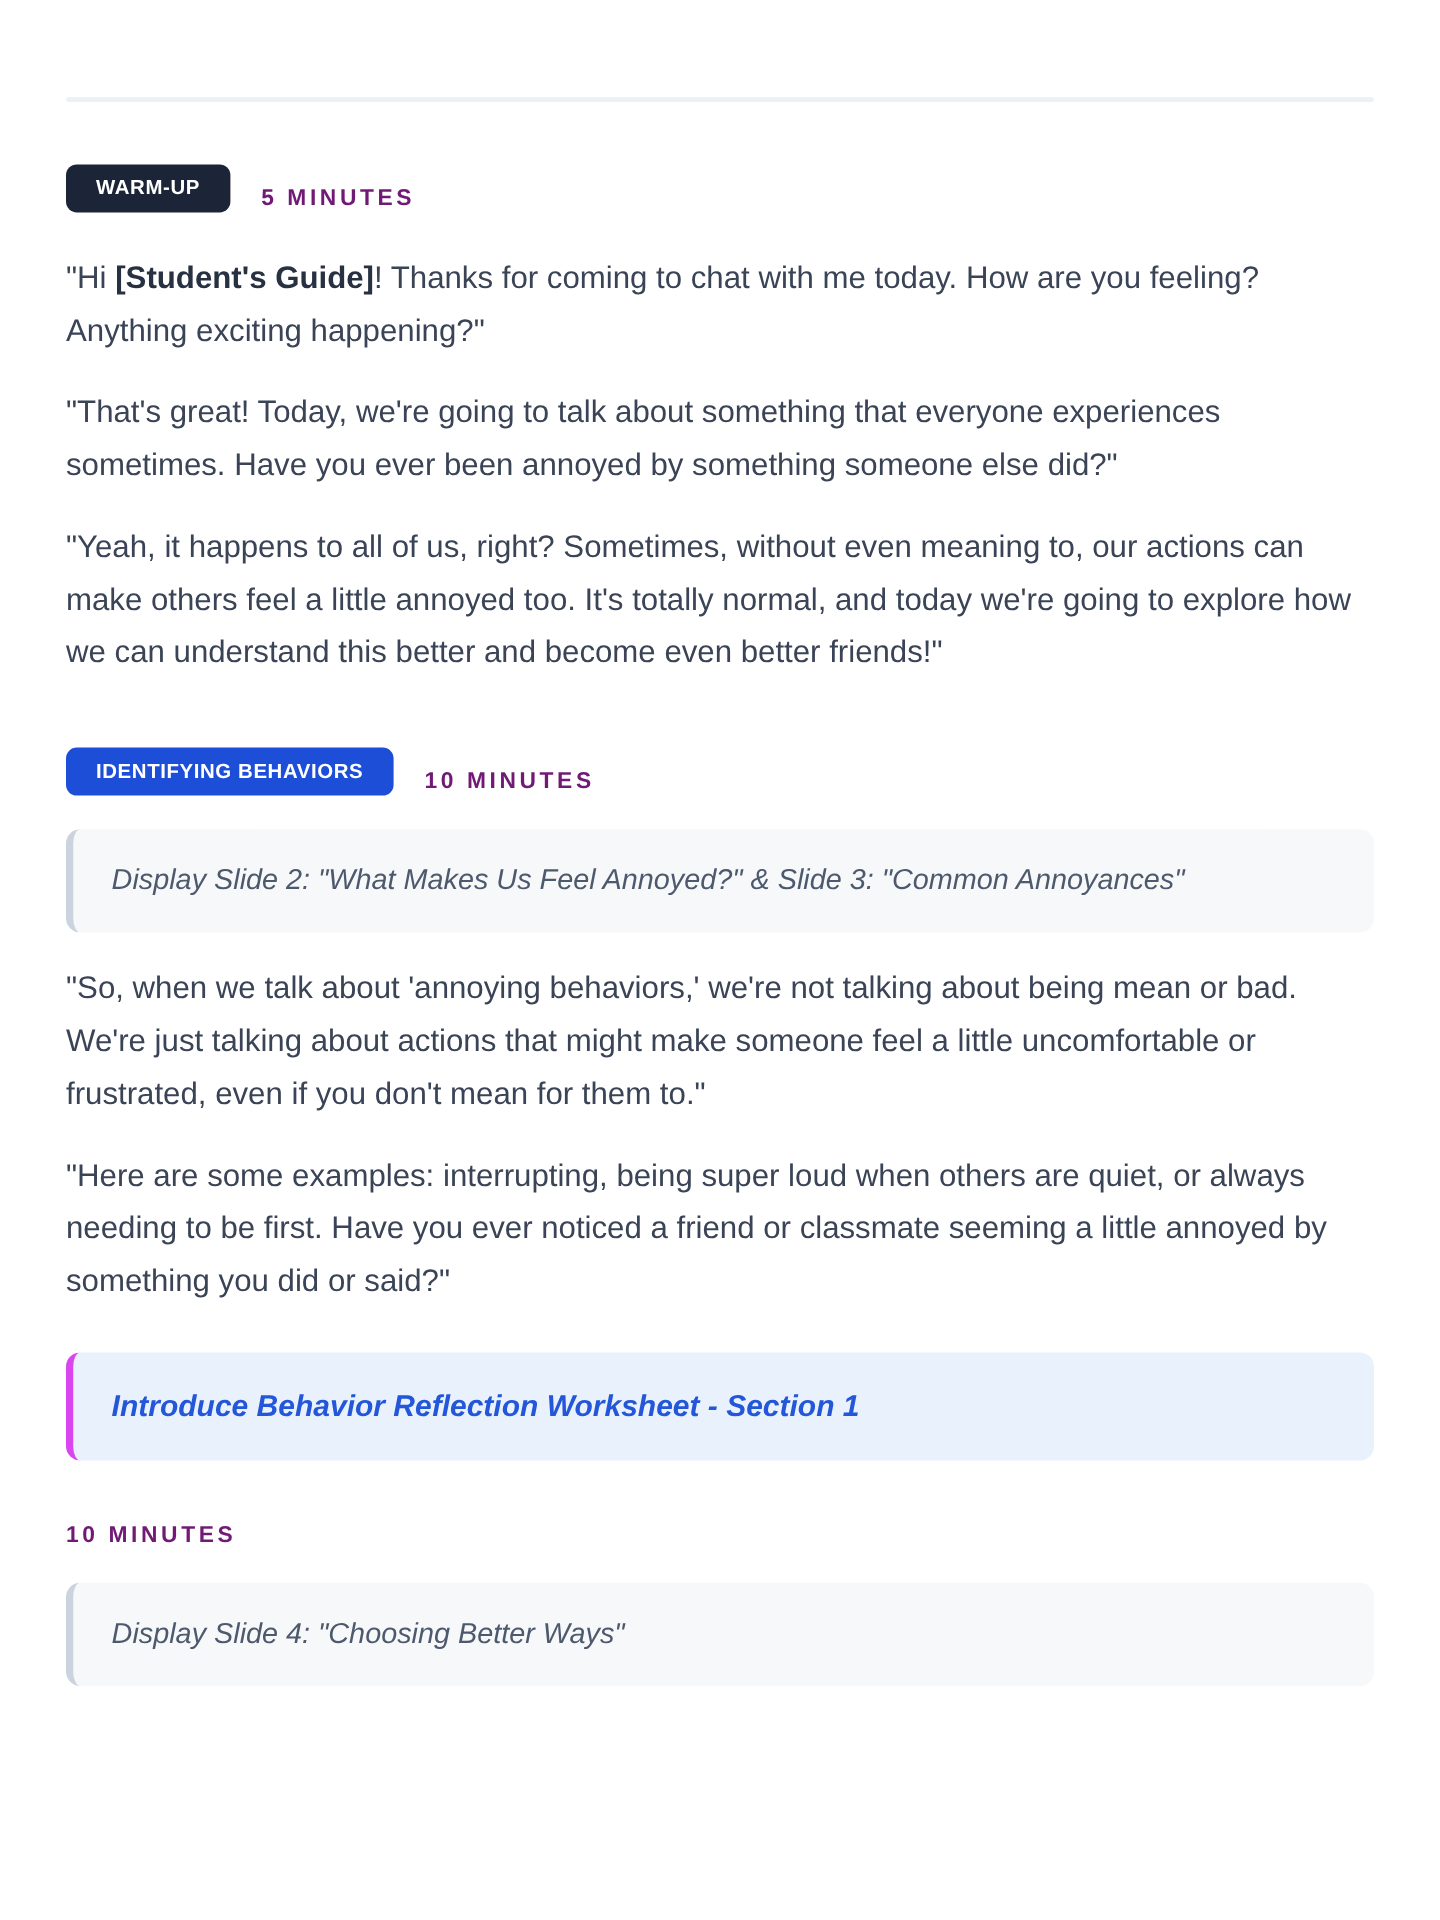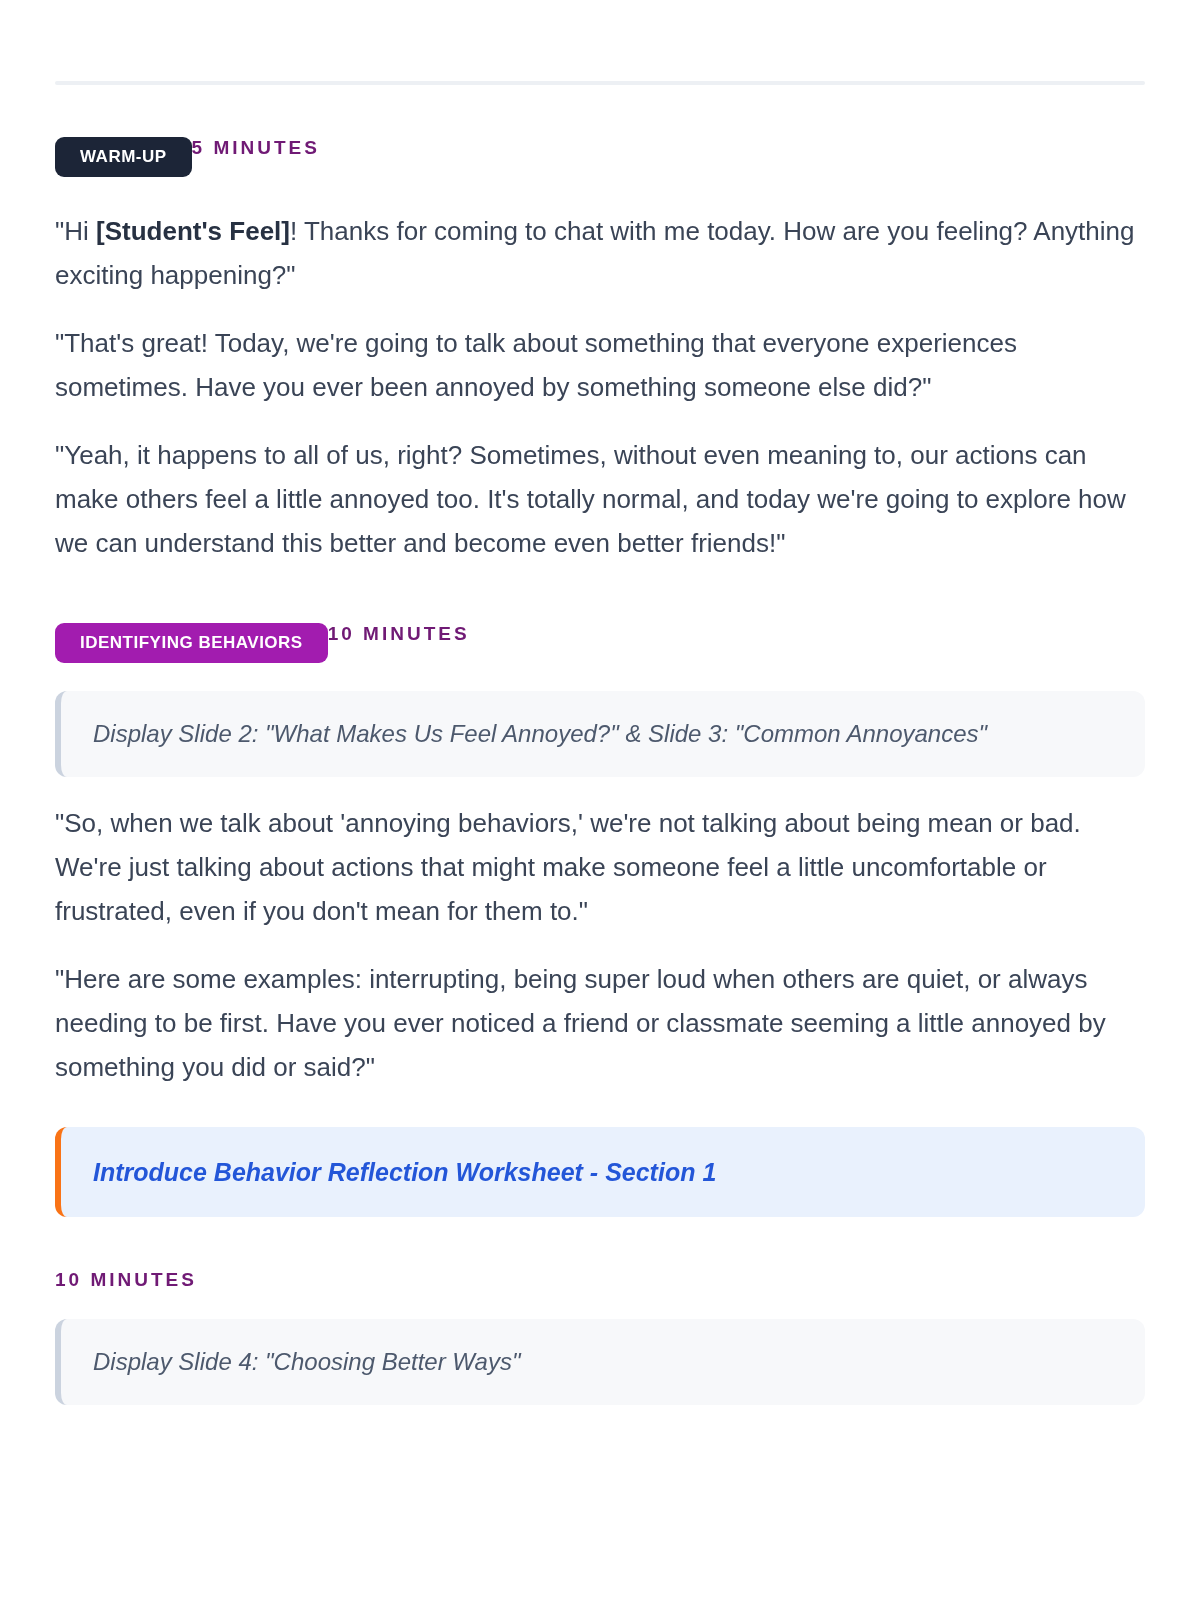--- a/index.html
+++ b/index.html
@@ -37,33 +37,33 @@
     margin-top: 26px;
     height: 4px;
     border: none;
     border-radius: 2px;
     background: #edf0f4;
   }
 
   
   .section { margin-top: 52px; }
   .section.tight { margin-top: 58px; }
-  .badge-row { display: flex; align-items: flex-start; }
+  .badge-row { display: flex; align-items: flex-end; gap: 26px; }
   .badge {
     display: inline-block;
     padding: 10px 25px;
     border-radius: 9px;
     color: #ffffff;
     font-size: 17px;
     font-weight: 700;
     letter-spacing: 0.5px;
     white-space: nowrap;
   }
   .badge.dark { background: #1c2537; }
-  .badge.blue { background: #a21caf; }
+  .badge.blue { background: #1d4ed8; }
   .duration {
     font-size: 19px;
     font-weight: 700;
     letter-spacing: 3px;
     color: #701a75;
     white-space: nowrap;
   }
 
   
   .quote {
@@ -87,21 +87,21 @@
   }
   .callout.gray .callout-text {
     font-size: 24px;
     font-style: italic;
     color: #4d596d;
     line-height: 34px;
   }
   .callout.blue {
     margin-top: 38px;
     background: #e9f1fd;
-    border-left: 6px solid #f97316;
+    border-left: 6px solid #d946ef;
     padding: 29px 32px;
   }
   .callout.blue .callout-text {
     font-size: 25px;
     font-style: italic;
     font-weight: 700;
     color: #2356d8;
     line-height: 32px;
   }
 
@@ -119,21 +119,21 @@
 <div class="page">
 
 
   <hr class="divider">
 
   <section class="section">
     <div class="badge-row">
       <span class="badge dark">WARM-UP</span>
       <span class="duration">5 MINUTES</span>
     </div>
-    <p class="quote first"><span>"Hi </span><span class="rich-b">[Student's Feel]</span><span>! Thanks for coming to chat with me today. How are you feeling? Anything exciting happening?"</span></p>
+    <p class="quote first"><span>"Hi </span><span class="rich-b">[Student's Guide]</span><span>! Thanks for coming to chat with me today. How are you feeling? Anything exciting happening?"</span></p>
     <p class="quote"><span>"That's great! Today, we're going to talk about something that everyone experiences sometimes. Have you ever been annoyed by something someone else did?"</span></p>
     <p class="quote"><span>"Yeah, it happens to all of us, right? Sometimes, without even meaning to, our actions can make others feel a little annoyed too. It's totally normal, and today we're going to explore how we can understand this better and become even better friends!"</span></p>
   </section>
 
   <section class="section tight">
     <div class="badge-row">
       <span class="badge blue">IDENTIFYING BEHAVIORS</span>
       <span class="duration">10 MINUTES</span>
     </div>
     <div class="callout gray">

